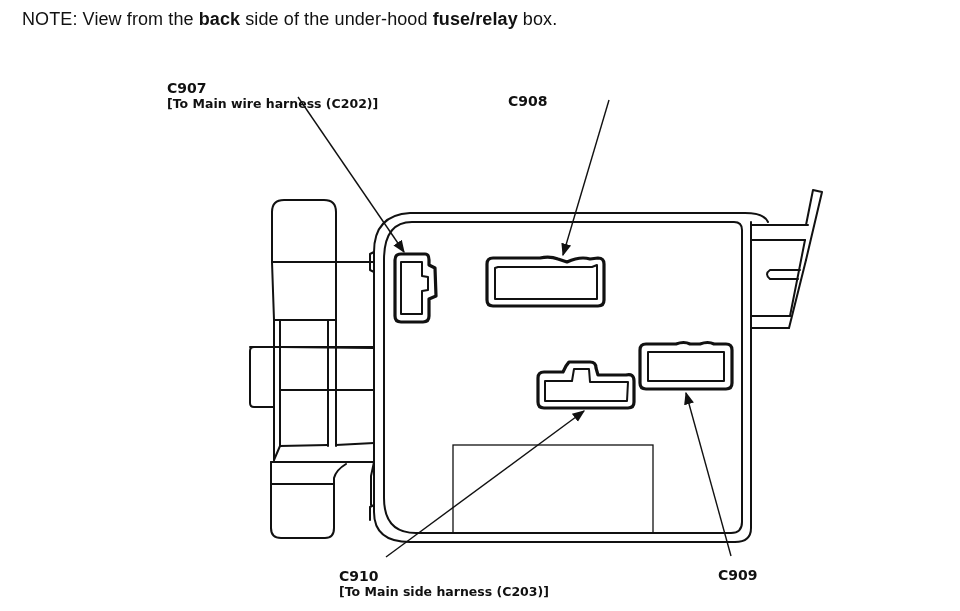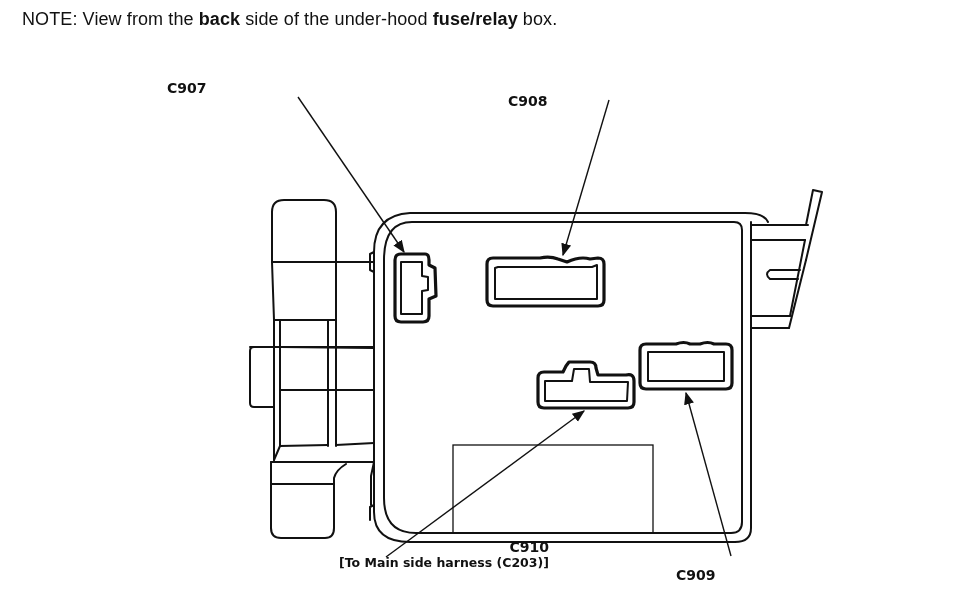--- a/index.html
+++ b/index.html
@@ -4,22 +4,22 @@
 <style>
   html, body { margin: 0; padding: 0; background: #ffffff; }
   body { width: 960px; height: 611px; position: relative; overflow: hidden; font-family: "Liberation Sans", sans-serif; color: #111; }
   .note { position: absolute; left: 22px; top: 9px; font-size: 18px; letter-spacing: 0.1px; white-space: nowrap; }
   .note b { font-weight: bold; }
   .callout { position: absolute; font-family: "DejaVu Sans", sans-serif; font-weight: bold; font-size: 12.5px; line-height: 15px; white-space: nowrap; color: #111; }
   .callout .id { display: block; font-size: 14px; margin-top: 15px; }
   .callout .desc { display: block; }
   #c907 { left: 167px; top: 66px; }
   #c908 { left: 508px; top: 79px; }
-  #c910 { left: 339px; top: 525px; text-align: right; }
-  #c909 { left: 676px; top: 553px; }
+  #c910 { left: 339px; top: 554px; }
+  #c909 { left: 718px; top: 553px; }
   svg { position: absolute; left: 0; top: 0; }
   .st { fill: none; stroke: #111; stroke-width: 2; stroke-linejoin: round; stroke-linecap: round; }
   .thin { fill: none; stroke: #111; stroke-width: 1.3; }
   .heavy { fill: none; stroke: #111; stroke-width: 3.2; stroke-linejoin: round; }
   .leader { fill: none; stroke: #111; stroke-width: 1.4; }
   .arrowhead { fill: #111; }
 </style>
 </head>
 <body>
 
@@ -103,20 +103,21 @@
   </g>
 
   <line class="leader" x1="298" y1="97" x2="404" y2="252" marker-end="url(#arr)"></line>
   <line class="leader" x1="609" y1="100" x2="563" y2="255" marker-end="url(#arr)"></line>
   <line class="leader" x1="386" y1="557" x2="584" y2="411" marker-end="url(#arr)"></line>
   <line class="leader" x1="731" y1="556" x2="686" y2="393" marker-end="url(#arr)"></line>
 </svg>
 
 <div class="callout" id="c907">
   <span class="id">C907</span>
+  <span class="desc">[To Main wire harness (C202)]</span>
 </div>
 <div class="callout" id="c908">
   <span class="id">C908</span>
 </div>
 <div class="callout" id="c910">
   <span class="id">C910</span>
   <span class="desc">[To Main side harness (C203)]</span>
 </div>
 <div class="callout" id="c909">
   <span class="id">C909</span>

